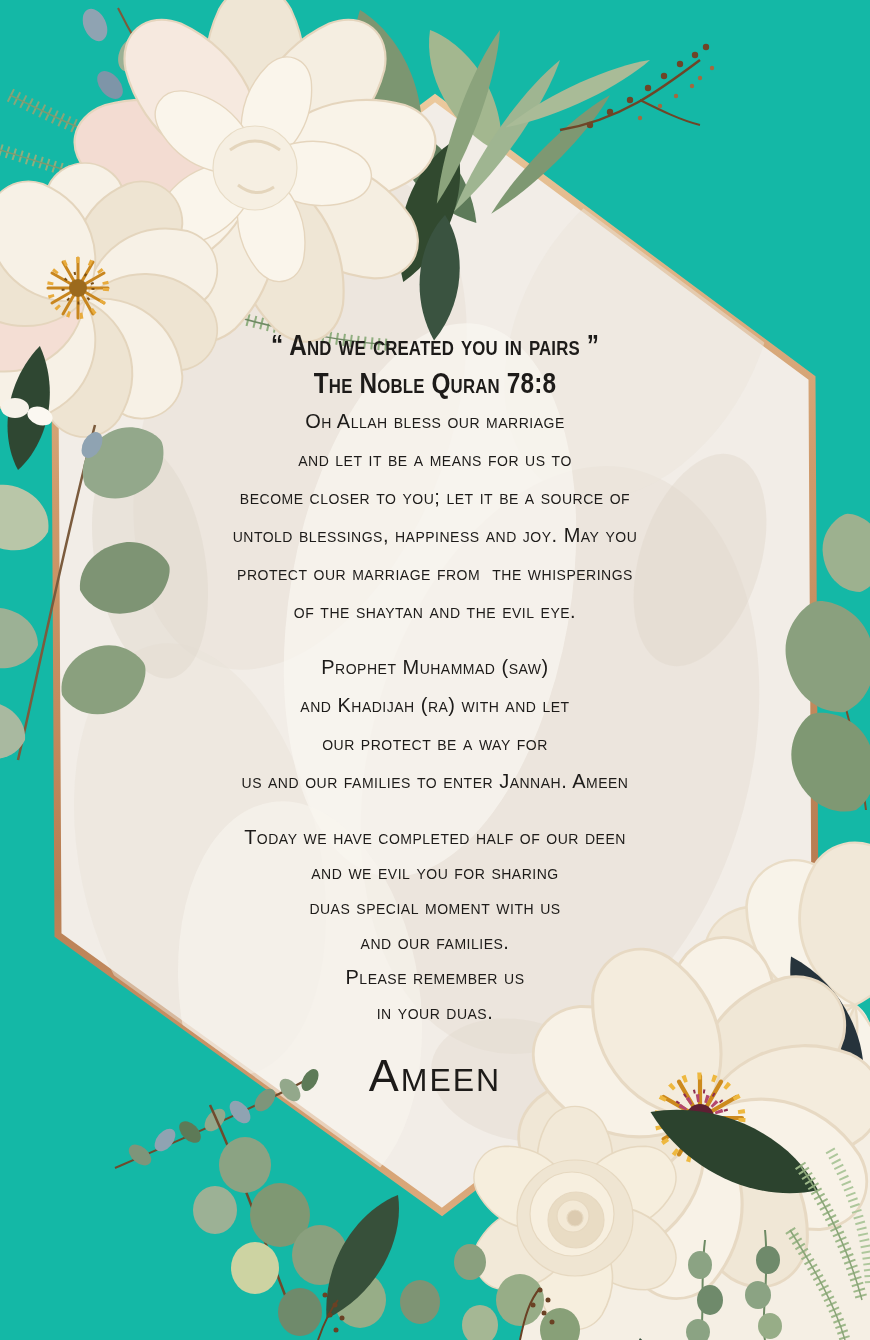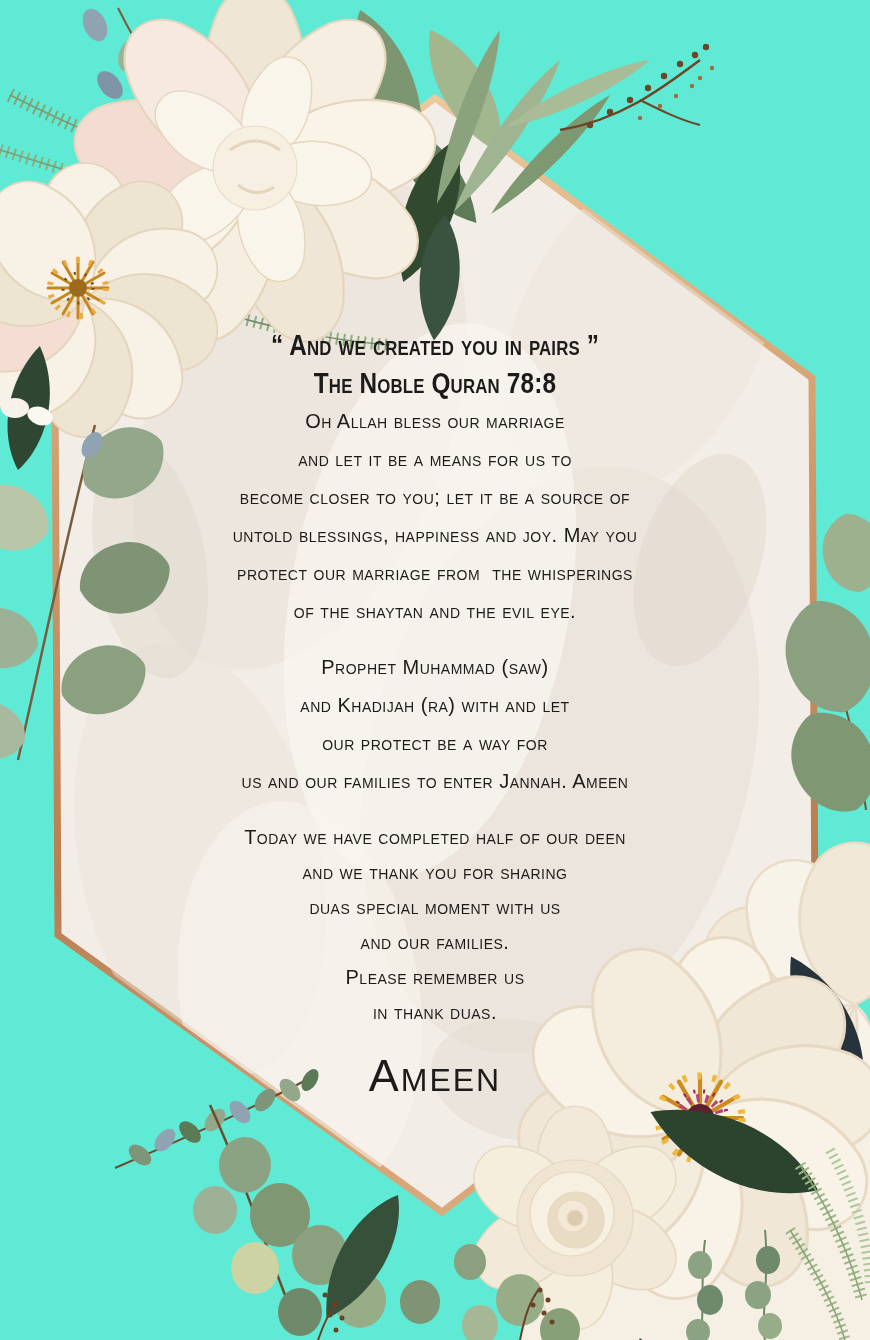--- a/index.html
+++ b/index.html
@@ -1,17 +1,17 @@
 <!DOCTYPE html>
 <html><head>
 <meta charset="utf-8">
 <style>
   html,body{margin:0;padding:0;background:#ffffff;}
   .stage{position:relative;width:870px;height:1340px;overflow:hidden;
-         font-family:"Liberation Sans",sans-serif;background:#5eead4;}
+         font-family:"Liberation Sans",sans-serif;background:#14b8a6;}
   .art{position:absolute;left:0;top:0;width:870px;height:1340px;z-index:1;}
   .text-layer{position:absolute;left:50px;right:50px;top:326px;z-index:2;
               text-align:center;color:#1d1b19;font-variant:small-caps;}
   .h{font-weight:700;font-size:29px;line-height:38px;letter-spacing:.2px;
      transform:scaleX(.84);transform-origin:center;white-space:pre-wrap;}
   .line{font-size:20px;line-height:38px;letter-spacing:.5px;white-space:pre-wrap;}
   .p3 .line{line-height:35px;}
   .gap1{height:18px;}
   .gap2{height:20px;}
   .closing{font-size:45px;line-height:52px;letter-spacing:2px;margin-top:20px;}
@@ -310,22 +310,22 @@
   <div class="gap1"></div>
   <div class="para p2">
     <div class="line">Prophet Muhammad (saw)</div>
     <div class="line">and Khadijah (ra) with and let</div>
     <div class="line">our protect be a way for</div>
     <div class="line">us and our families to enter Jannah. Ameen</div>
   </div>
   <div class="gap2"></div>
   <div class="para p3">
     <div class="line">Today we have completed half of our deen</div>
-    <div class="line">and we thank you for sharing</div>
+    <div class="line">and we evil you for sharing</div>
     <div class="line">duas special moment with us</div>
     <div class="line">and our families.</div>
     <div class="line">Please remember us</div>
-    <div class="line">in thank duas.</div>
+    <div class="line">in your duas.</div>
   </div>
   <div class="closing">Ameen</div>
 </div>
 
 </div>
 
 </body></html>

